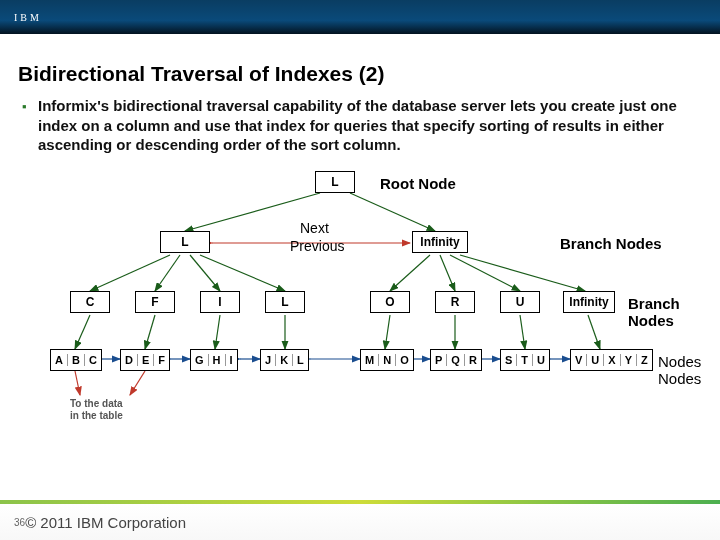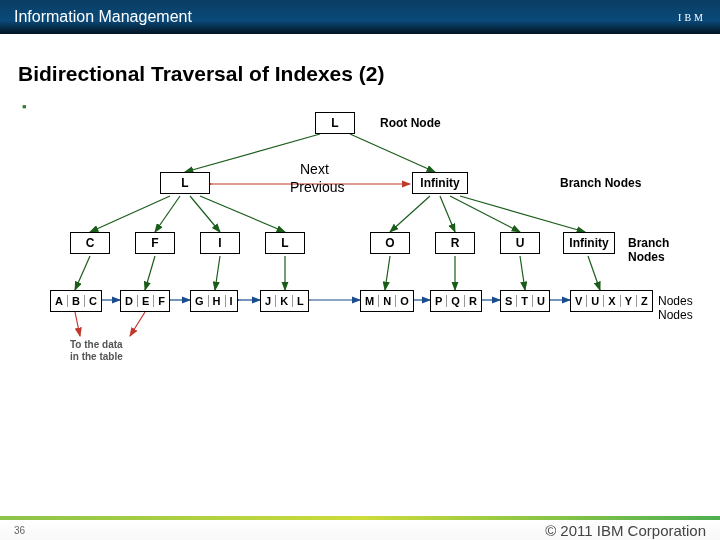--- a/index.html
+++ b/index.html
@@ -4,43 +4,43 @@
 <style>
 *{margin:0;padding:0;box-sizing:border-box}
 body{width:720px;height:540px;font-family:Arial,Helvetica,sans-serif;background:#fff;position:relative;overflow:hidden}
 .header{height:34px;background:linear-gradient(to bottom,#0a3d62 0%,#0a4a7a 60%,#03121f 100%);display:flex;align-items:center;justify-content:space-between;padding:0 14px;color:#fff}
 .header-logo{font-size:10px;font-weight:normal;letter-spacing:3px;font-family:Georgia,serif}
 .title{font-size:21px;font-weight:bold;color:#000;padding:28px 18px 10px 18px}
 .body-text{padding:0 30px 8px 38px;font-size:15px;font-weight:bold;color:#111;line-height:1.3;position:relative}
 .bullet{position:absolute;left:22px;top:3px;color:#2a7a2a;font-size:13px}
 .diagram{position:relative;width:680px;height:290px;margin:0 auto}
 .nd{position:absolute;background:#fff;border:1.5px solid #000;text-align:center;font-size:12px;font-weight:bold;display:flex;align-items:center;justify-content:center}
-.lbl{position:absolute;font-size:12px;font-weight:bold;color:#000}
+.lbl{position:absolute;font-size:15px;font-weight:bold;color:#000}
 .lf{position:absolute;background:#fff;border:1.5px solid #000;font-size:11px;font-weight:bold;display:flex;align-items:center}
 .lf span{padding:0 4px;border-right:1px solid #999}
 .lf span:last-child{border-right:none}
 svg{position:absolute;top:0;left:0;width:680px;height:290px;pointer-events:none}
-.footer{position:absolute;bottom:0;left:0;right:0;height:24px;display:flex;align-items:center;justify-content:space-between;padding:0 14px;background:linear-gradient(to top,#f8f8f8,#fff);border-top:4px solid;border-image:linear-gradient(to right,#8bc34a,#cddc39,#4caf50) 1}
+.footer{position:absolute;bottom:0;left:0;right:0;height:40px;display:flex;align-items:center;padding:0 14px;background:linear-gradient(to top,#f8f8f8,#fff);border-top:4px solid;border-image:linear-gradient(to right,#8bc34a,#cddc39,#4caf50) 1}
 .page-num{font-size:10px;color:#666}
 .copyright{font-size:15px;color:#444}
 .nav-lbl{position:absolute;font-size:14px;color:#000;line-height:1}
 .tbl-lbl{position:absolute;font-size:10px;font-weight:bold;color:#555;line-height:1.2}
 </style>
 </head>
 <body>
 
 <div class="header">
-  <span>Information Management</span>
   <span class="header-logo">IBM</span>
 </div>
 
 <div class="title">Bidirectional Traversal of Indexes (2)</div>
 
 <div class="body-text">
   <span class="bullet">▪</span>
+  <span>Informix's bidirectional traversal capability of the database server lets you create just one index on a column and use that index for queries that specify sorting of results in either ascending or descending order of the sort column.</span>
 </div>
 
 <div class="diagram">
 <svg>
 <defs>
 <marker id="ah" markerWidth="8" markerHeight="6" refX="7" refY="3" orient="auto">
           <path d="M0,0 L8,3 L0,6 Z" fill="#1a5c1a"></path>
         </marker>
 <marker id="ar" markerWidth="8" markerHeight="6" refX="7" refY="3" orient="auto">
           <path d="M0,0 L8,3 L0,6 Z" fill="#c0392b"></path>

